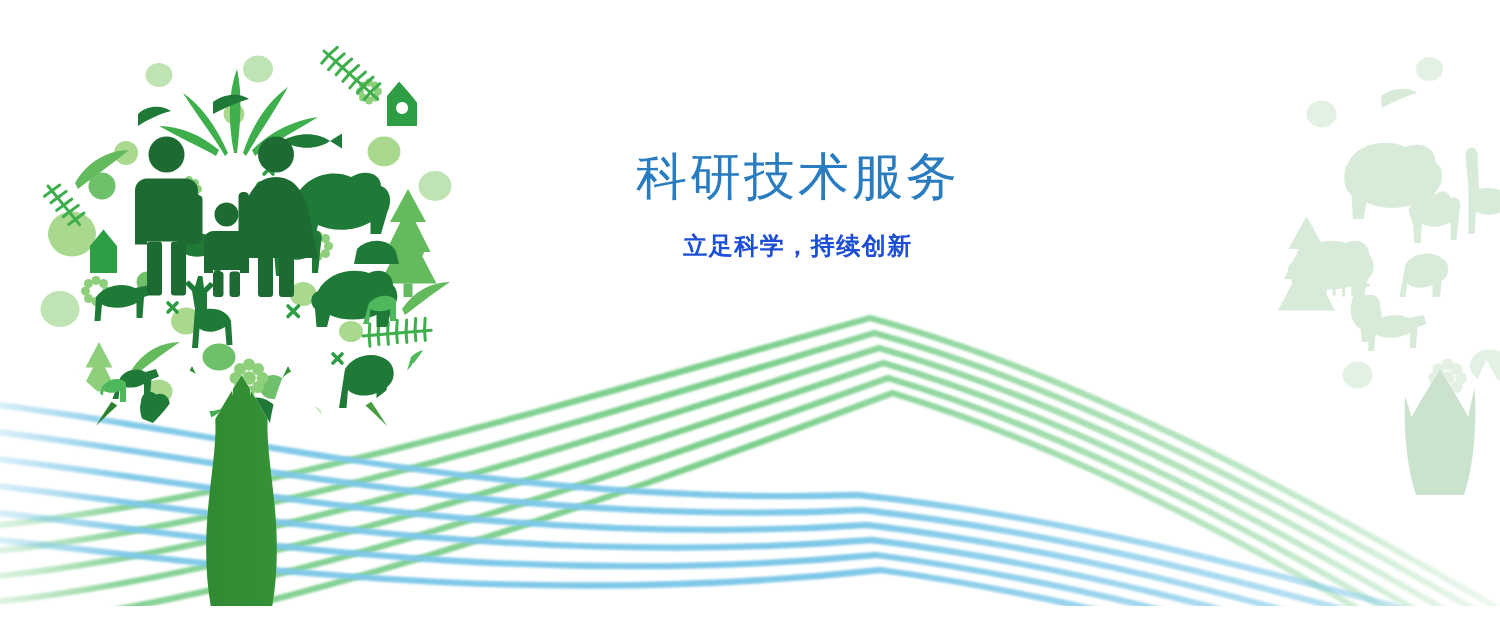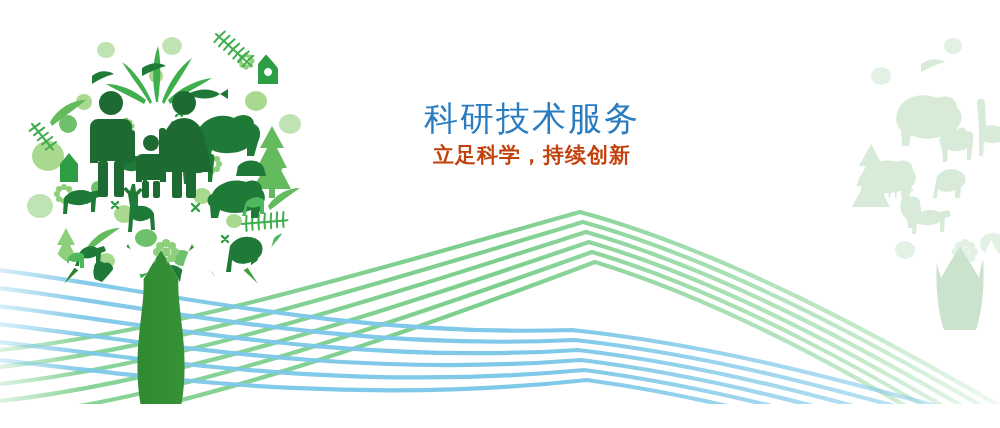--- a/index.html
+++ b/index.html
@@ -37,25 +37,26 @@
   }
   #main-title{
     font-size:34px;
     line-height:44px;
     font-weight:400;
     letter-spacing:2px;
     color:#2a7cc0;
     white-space:nowrap;
   }
   #sub-title{
-    font-size:21px;
+    margin-top:10px;
+    font-size:16px;
     line-height:30px;
     font-weight:700;
     letter-spacing:1px;
-    color:#c2410c;
+    color:#1d4ed8;
     white-space:nowrap;
   }
 </style>
 </head>
 <body>
 
 <div id="banner">
 
   <svg class="ribbon-layer" viewBox="0 0 1000 428" preserveAspectRatio="none" xmlns="http://www.w3.org/2000/svg">
     <defs>

